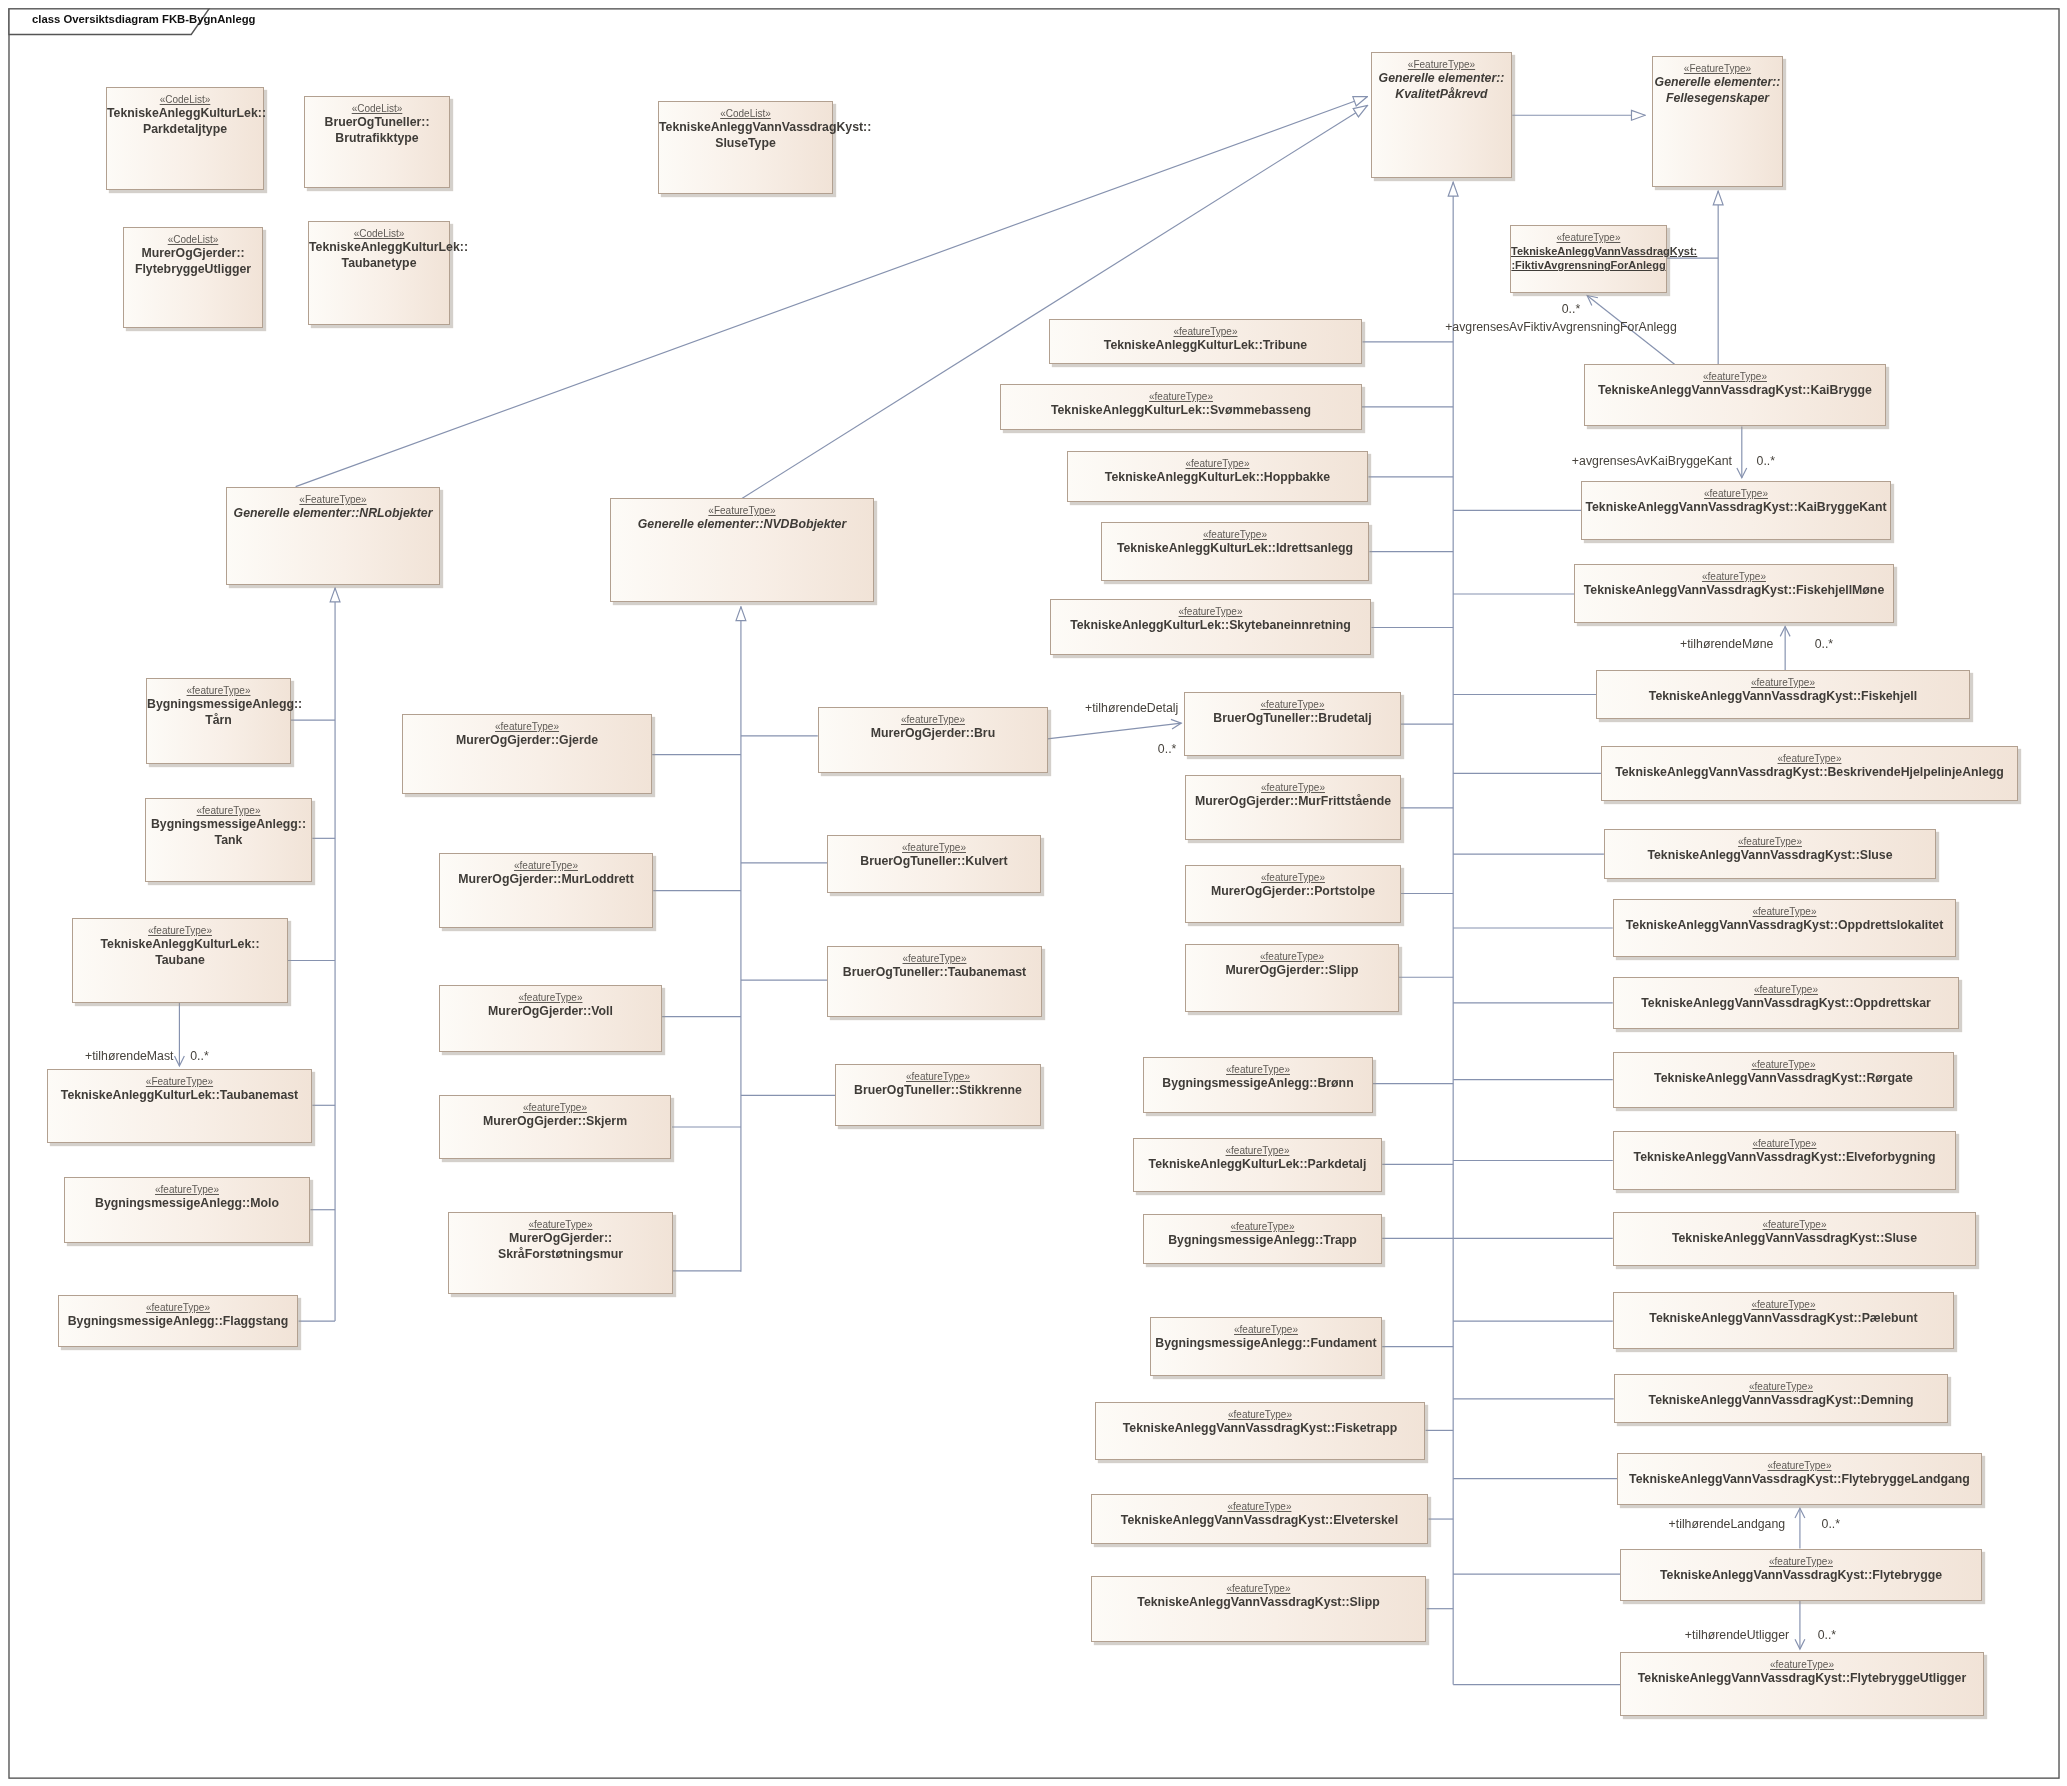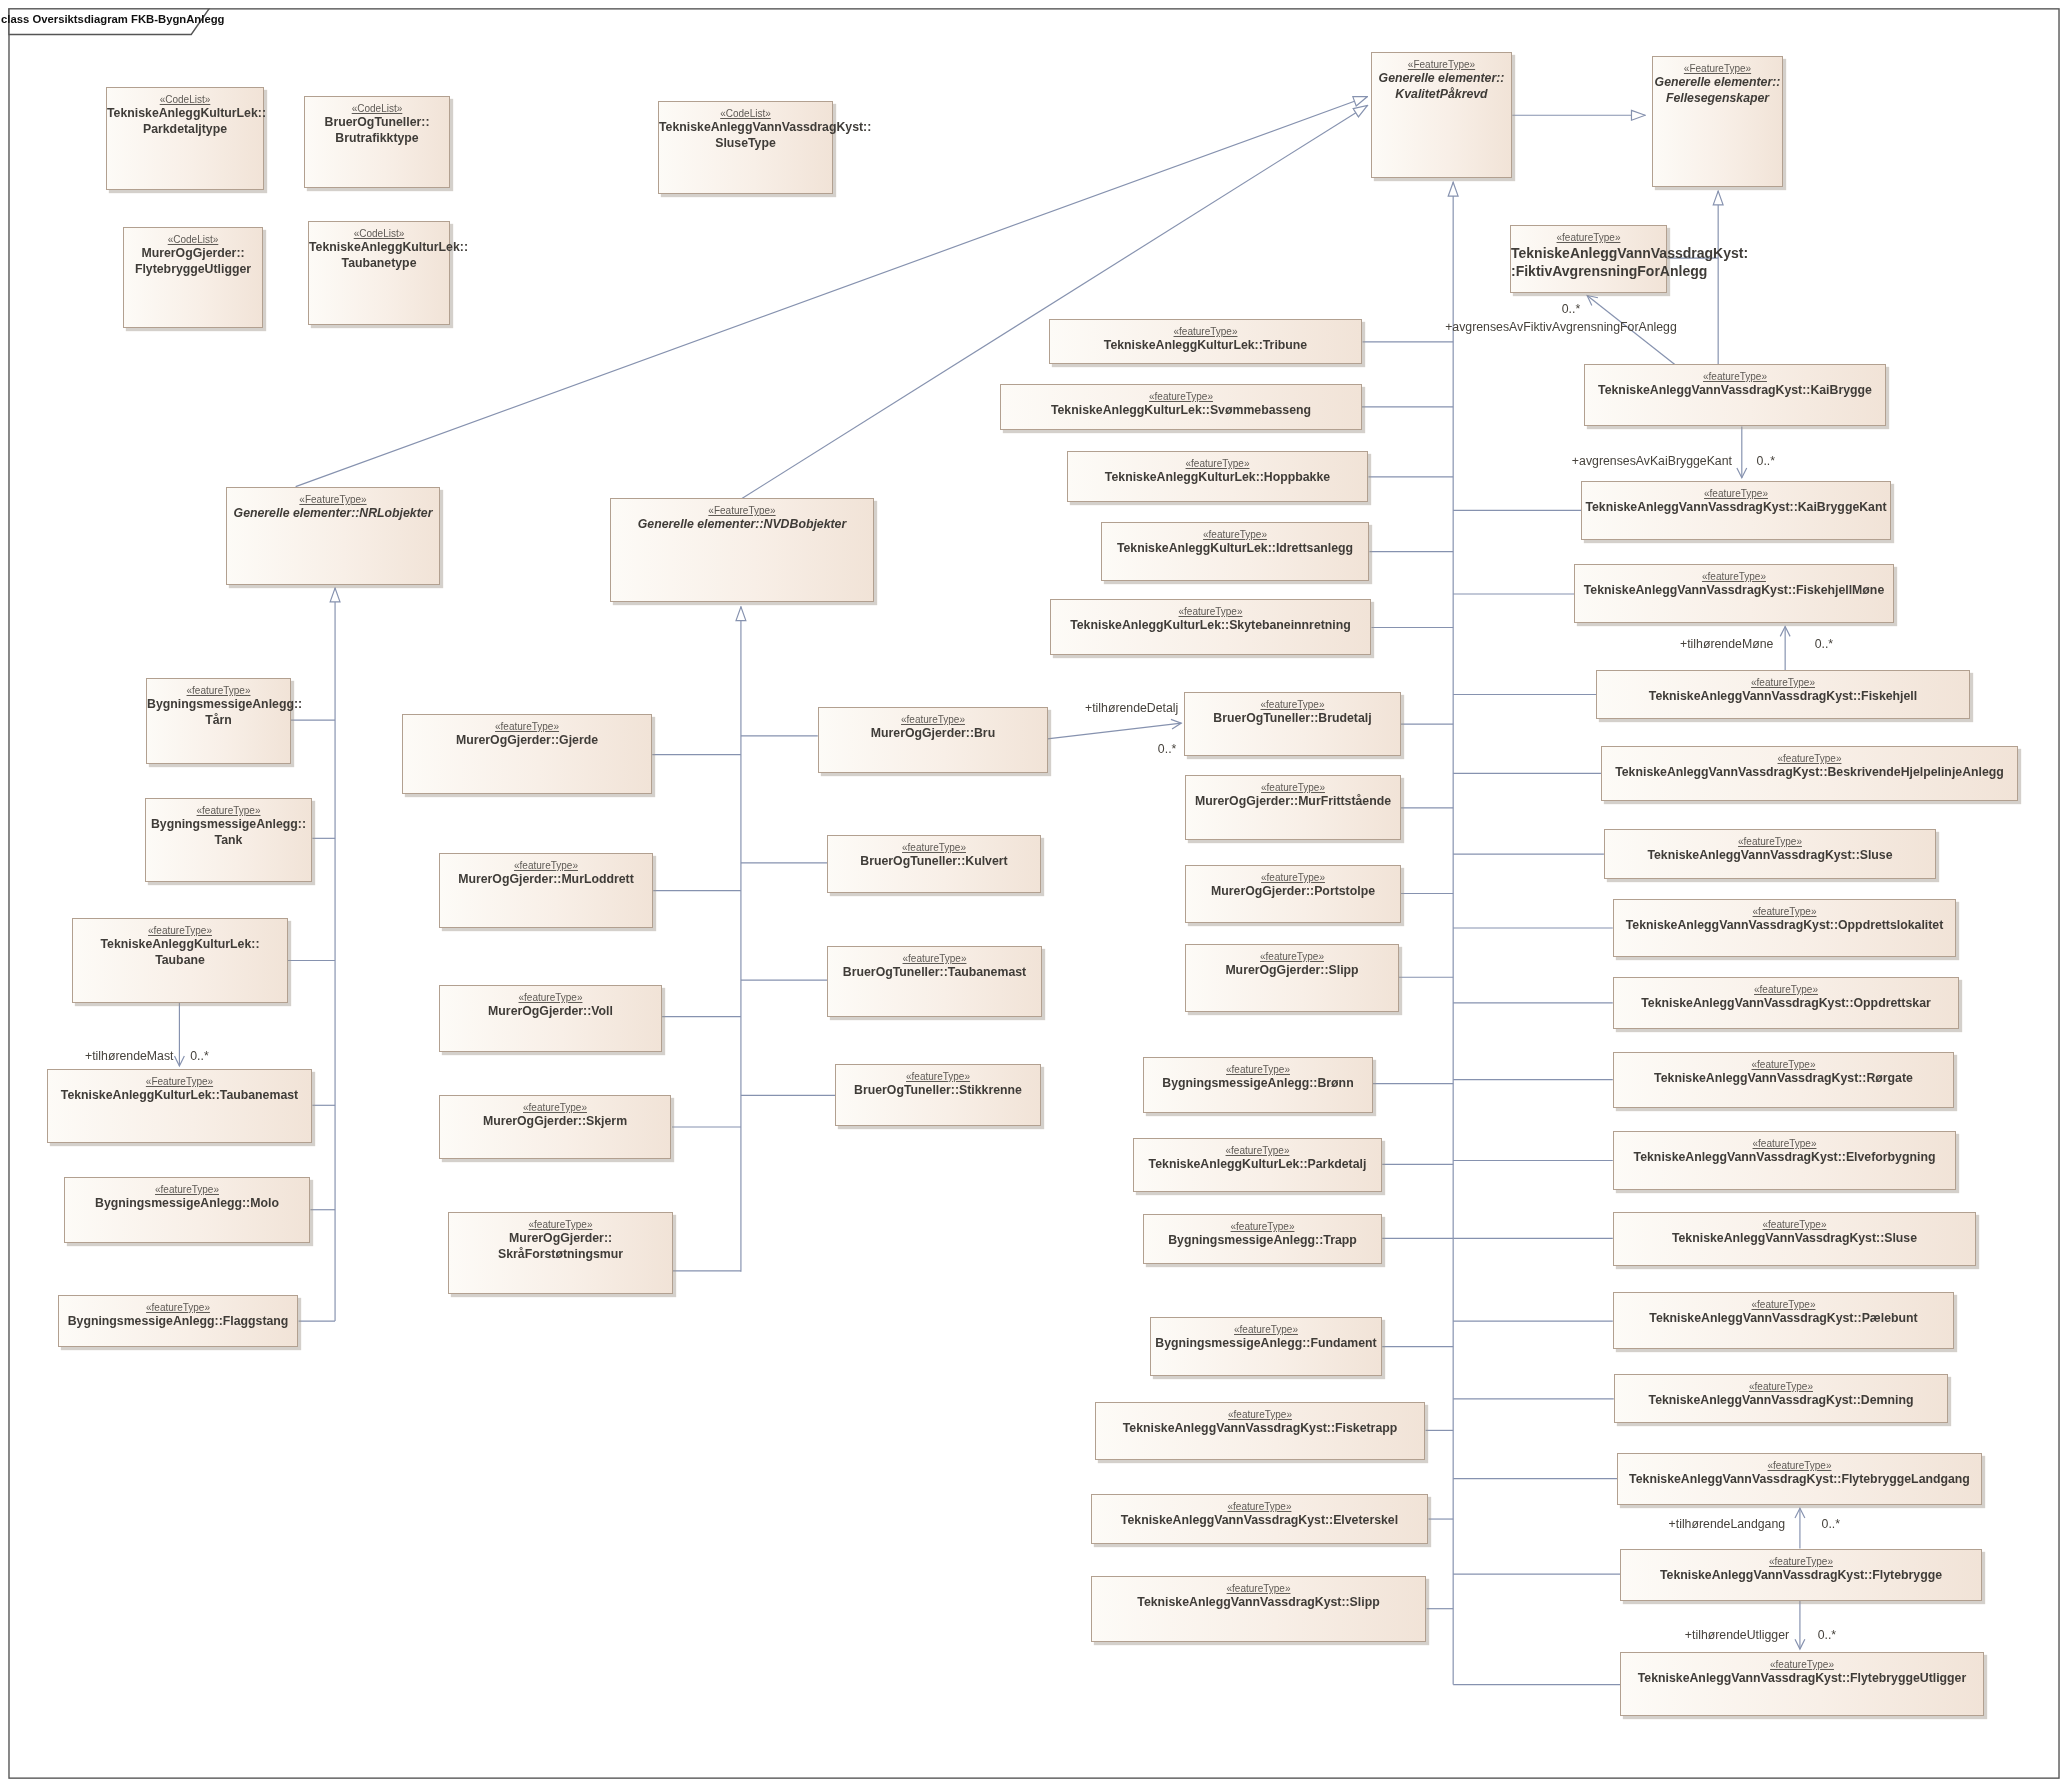--- a/index.html
+++ b/index.html
@@ -2,29 +2,29 @@
 <html style="--line: #8692af; --box-border: #b2a090; --box-light: #fdfbf7; --box-dark: #f1e3d7;"><head>
 <meta charset="utf-8">
 <style>
   html,body{margin:0;padding:0;background:#ffffff;font-family:"Liberation Sans",sans-serif;}
   #diagram{position:relative;width:2068px;height:1787px;background:#fff;overflow:hidden;}
   #edge-layer{position:absolute;left:0;top:0;width:2068px;height:1787px;}
   polyline.edge{fill:none;stroke:var(--line,#8692af);stroke-width:1.2;}
   #frame-rect{fill:none;stroke:#555;stroke-width:1.4;}
   #tab-shape{fill:#fff;stroke:#555;stroke-width:1.4;}
   text.edge-label{font-size:12.5px;fill:#46423c;font-family:"Liberation Sans",sans-serif;}
-  #title-text{position:absolute;left:1px;top:12.8px;font-size:11.3px;font-weight:bold;color:#111;white-space:nowrap;}
+  #title-text{position:absolute;left:32px;top:12.8px;font-size:11.3px;font-weight:bold;color:#111;white-space:nowrap;}
   .node{position:absolute;box-sizing:border-box;text-align:center;padding-top:4.9px;
         border:1px solid var(--box-border,#b2a090);
         background:linear-gradient(90deg,var(--box-light,#fdfbf7) 0%,#f8efe7 55%,var(--box-dark,#f1e3d7) 100%);
         box-shadow:3px 3px 1px rgba(160,150,140,0.45);}
   .node .stereo{font-size:10px;color:#5e5a55;line-height:1.3;white-space:nowrap;text-decoration:underline;}
   .node .nm{font-size:12.3px;font-weight:bold;color:#3f3c38;line-height:1.3;white-space:nowrap;}
   .node.abstract .nm{font-style:italic;}
-  .node.small .nm{font-size:14px;}
+  .node.small .nm{font-size:11px;text-decoration:underline;}
 </style>
 </head>
 <body>
 
 <div id="diagram">
   <svg id="edge-layer" viewBox="0 0 2099 1814" xmlns="http://www.w3.org/2000/svg">
     <defs>
       <marker id="m-tri" viewBox="0 0 16 12" refX="15" refY="6" markerWidth="16" markerHeight="12" orient="auto" markerUnits="userSpaceOnUse">
         <path d="M1,1 L15,6 L1,11 Z" fill="#ffffff" stroke="#8692af" stroke-width="1.2"></path>
       </marker>

